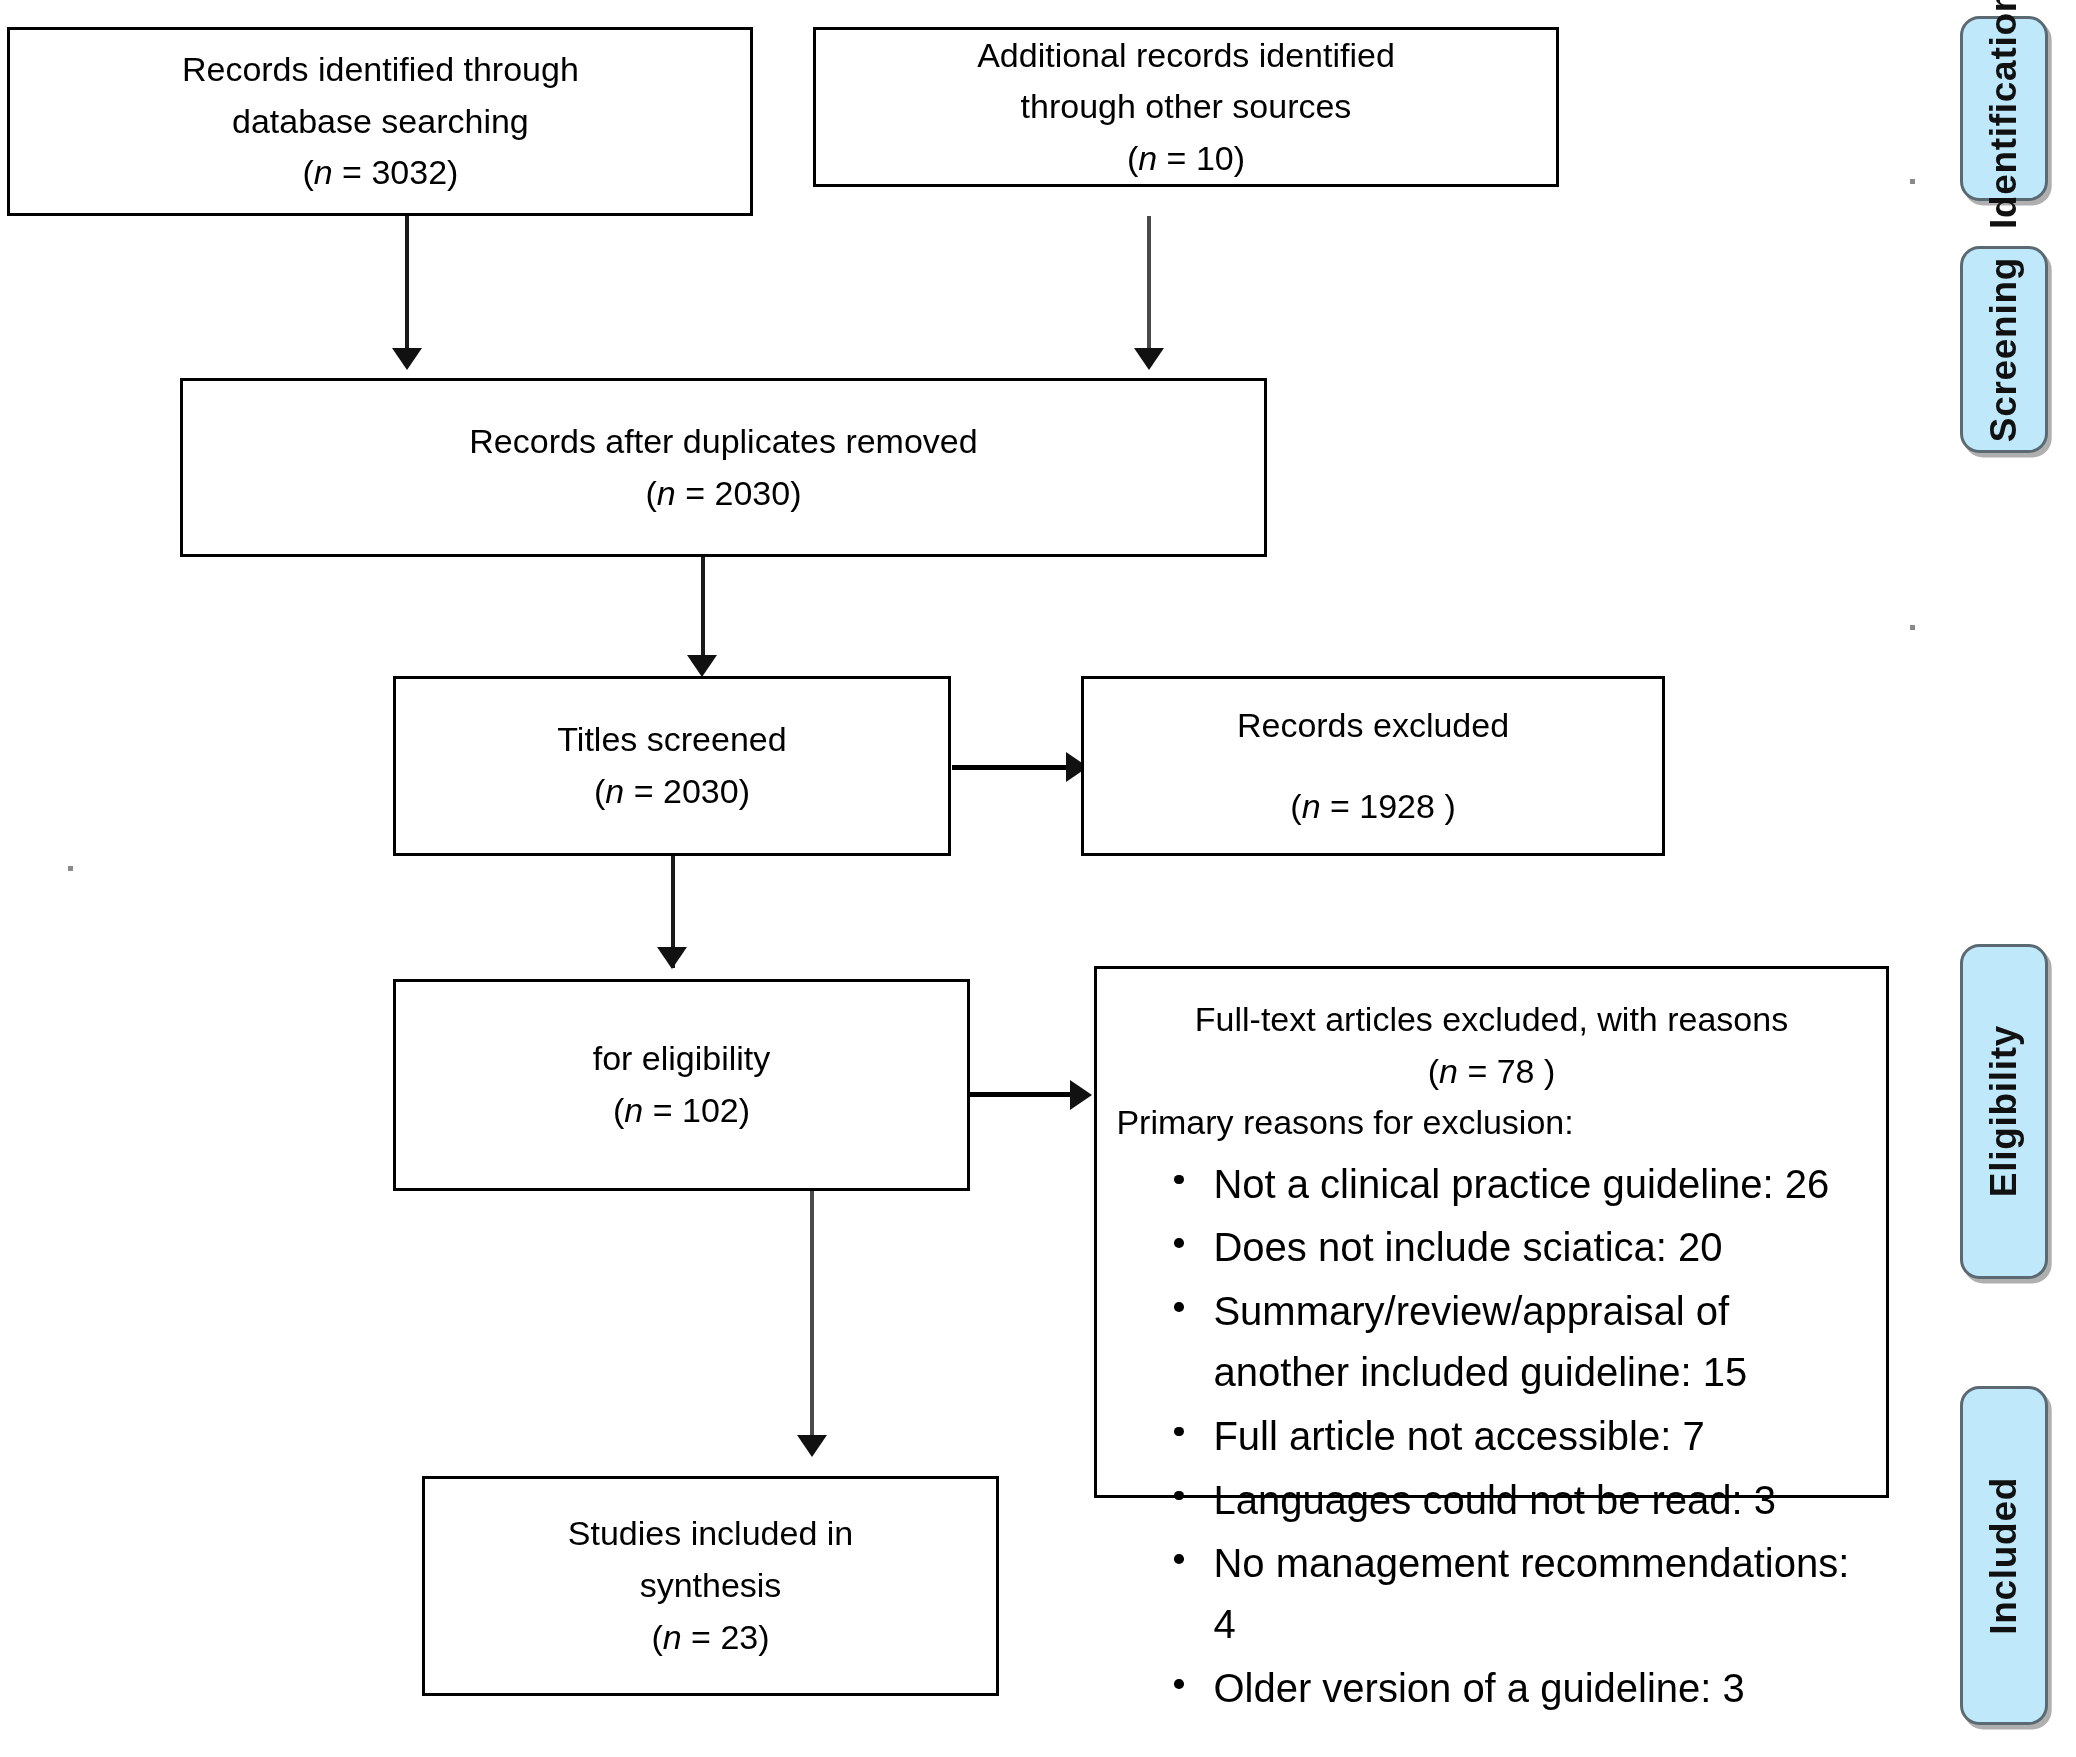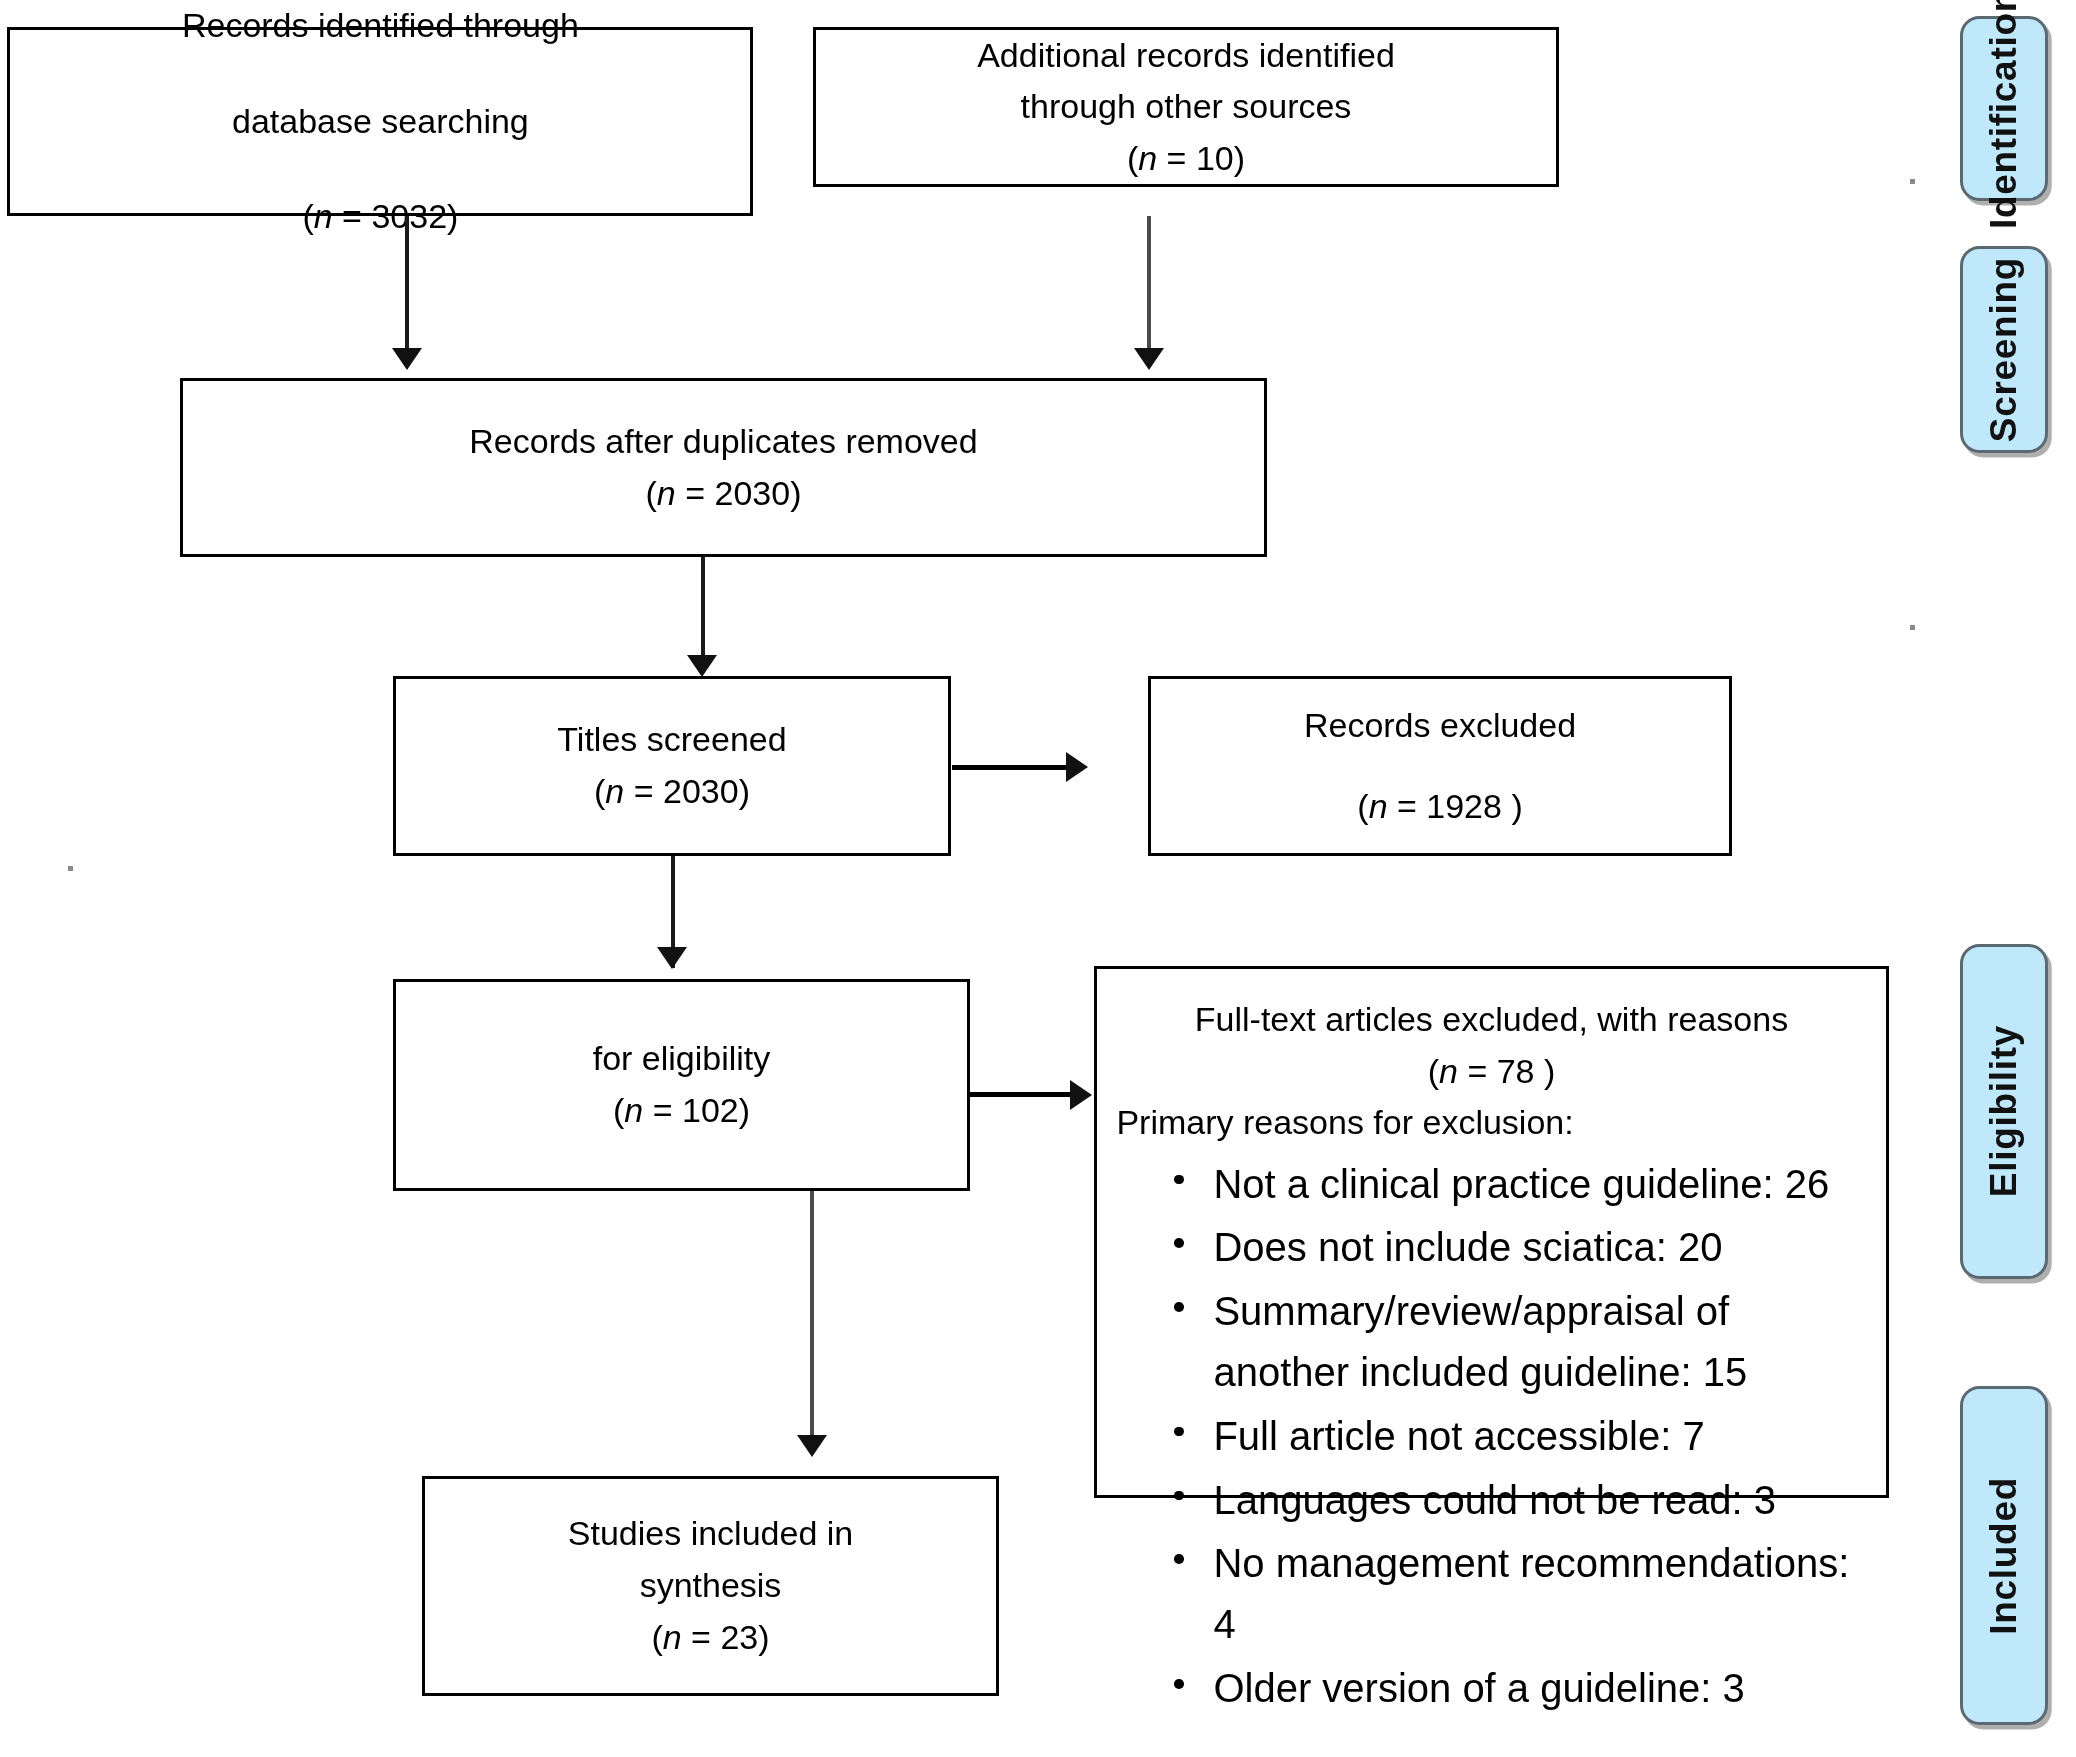--- a/index.html
+++ b/index.html
@@ -127,21 +127,21 @@
     width: 4.5px;
     height: 4.5px;
     background: #8a8a8a;
   }
 </style>
 </head>
 <body>
 
 <div id="canvas">
 
-  <div class="box" style="left:7.4px; top:27px; width:746px; height:189px;gap:44px;">
+  <div class="box" style="left:7.4px; top:27px; width:746px; height:189px;">
     <span class="line">Records identified through</span>
     <span class="line">database searching</span>
     <span class="line nval">(<i>n</i> = 3032)</span>
   </div>
 
   <div class="box" style="left:813px; top:27px; width:746px; height:160px;">
     <span class="line">Additional records identified</span>
     <span class="line">through other sources</span>
     <span class="line nval">(<i>n</i> = 10)</span>
   </div>
@@ -161,21 +161,21 @@
   <div class="arrow-down" style="left:687px; top:655px;"></div>
 
   <div class="box" style="left:393px; top:676px; width:558px; height:180px;">
     <span class="line">Titles screened</span>
     <span class="line nval">(<i>n</i> = 2030)</span>
   </div>
 
   <div class="hline" style="left:952px; top:765px; width:119px; height:4.5px;"></div>
   <div class="arrow-right" style="left:1066px; top:752px;"></div>
 
-  <div class="box" style="left:1148px; top:676px; width:584px; height:180px;gap:29px;">
+  <div class="box" style="left:1081px; top:676px; width:584px; height:180px;gap:29px;">
     <span class="line">Records excluded</span>
     <span class="line nval">(<i>n</i> = 1928  )</span>
   </div>
 
   <div class="vline dark" style="left:671px; top:856px; width:3.7px; height:112px;"></div>
   <div class="arrow-down" style="left:657px; top:947px;"></div>
 
   <div class="box" style="left:393px; top:979px; width:577px; height:212px;">
     <span class="line">for eligibility</span>
     <span class="line nval">(<i>n</i> = 102)</span>

